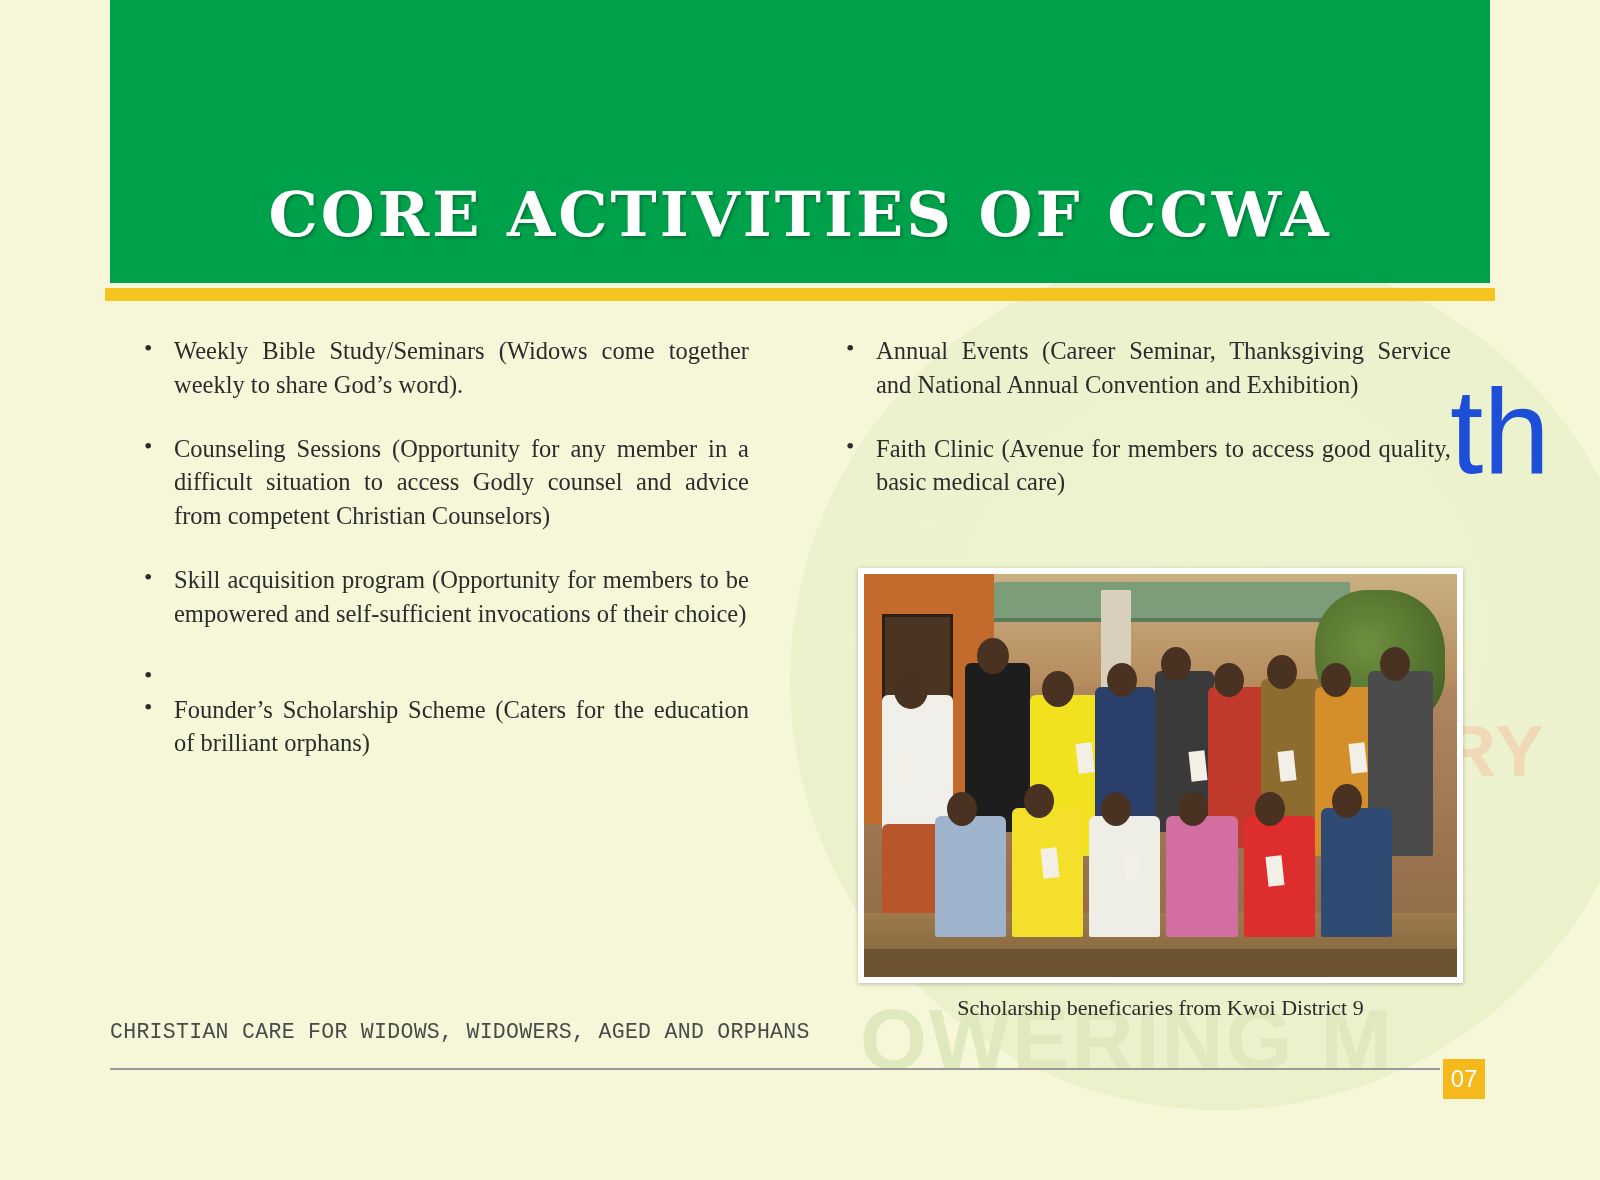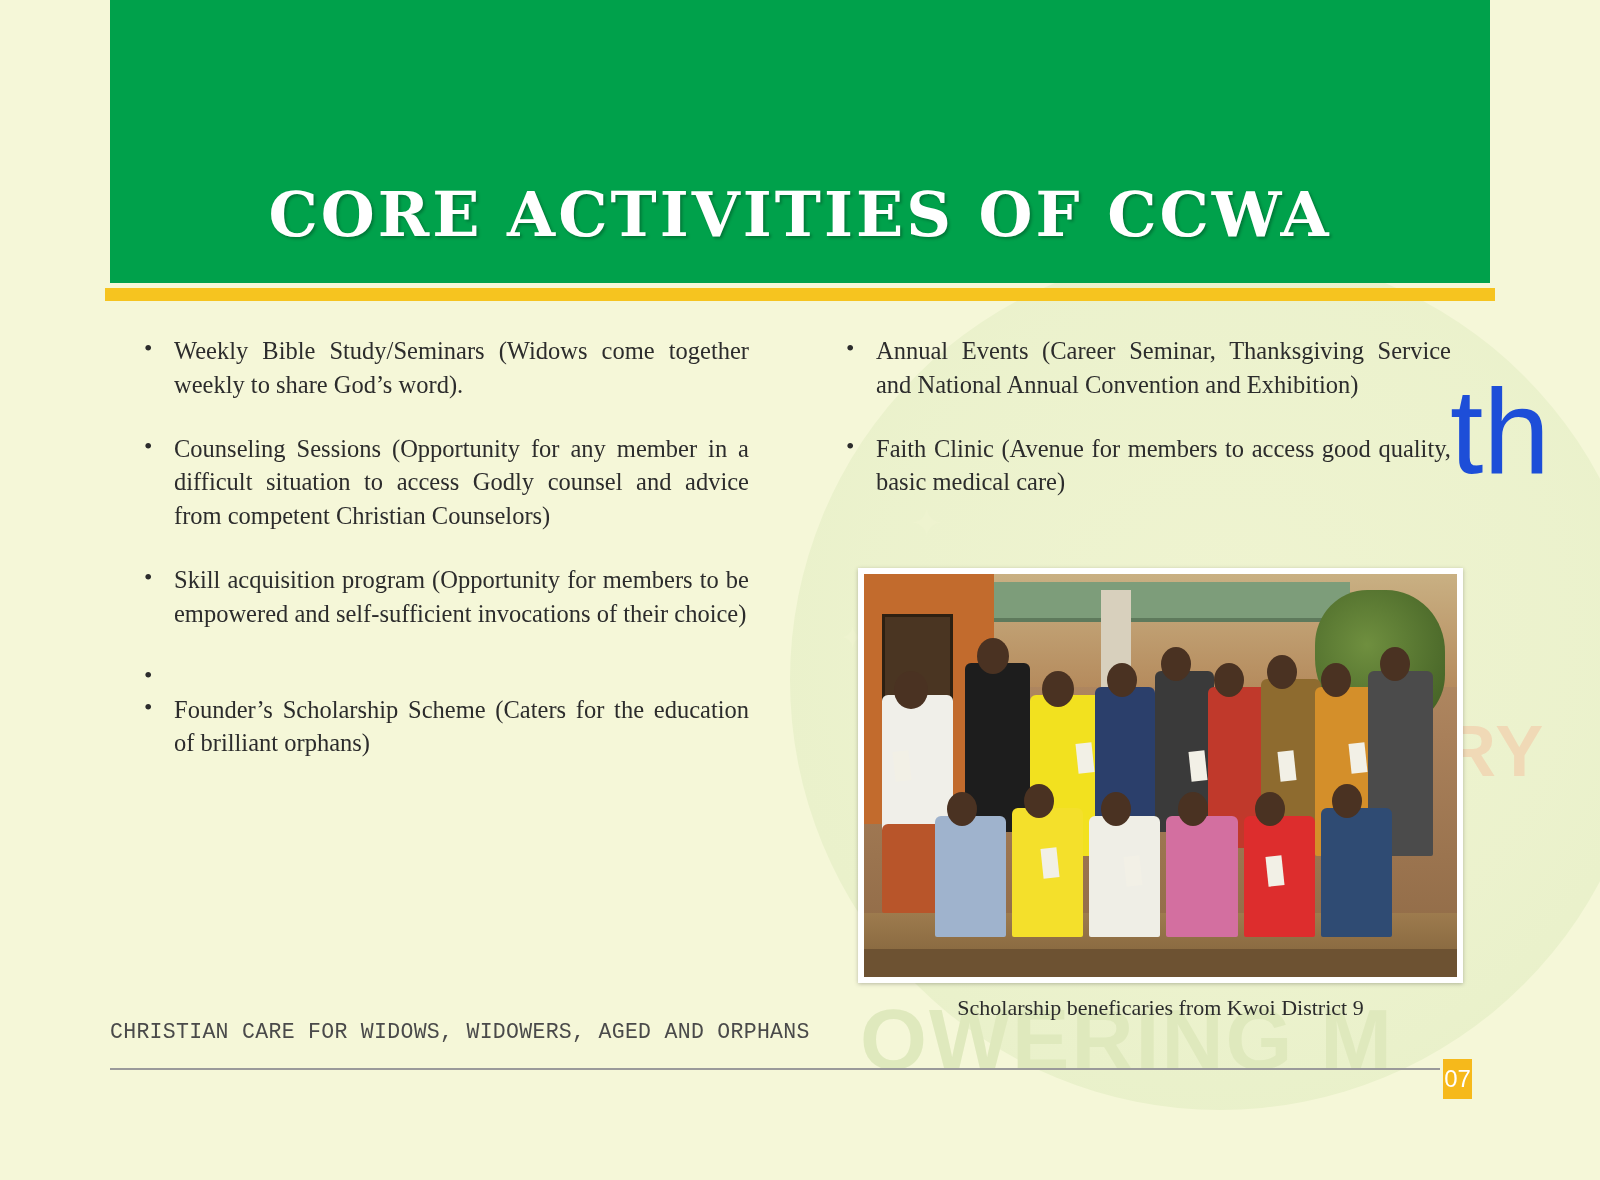--- a/index.html
+++ b/index.html
@@ -188,21 +188,21 @@
     position: absolute;
     left: 110px; top: 1020px;
     font-size: 21.5px;
     letter-spacing: 0.3px;
     color: #4a4a4a;
     font-family: Liberation Mono, monospace;
   }
   .page-badge {
     position: absolute;
     left: 1443px; top: 1059px;
-    width: 29px; height: 40px;
+    width: 42px; height: 40px;
     background: #f6b91b;
     color: #ffffff;
     font-family: "Liberation Sans", sans-serif;
     font-size: 24px;
     display: flex;
     align-items: center;
     justify-content: center;
   }
 </style>
 </head>

